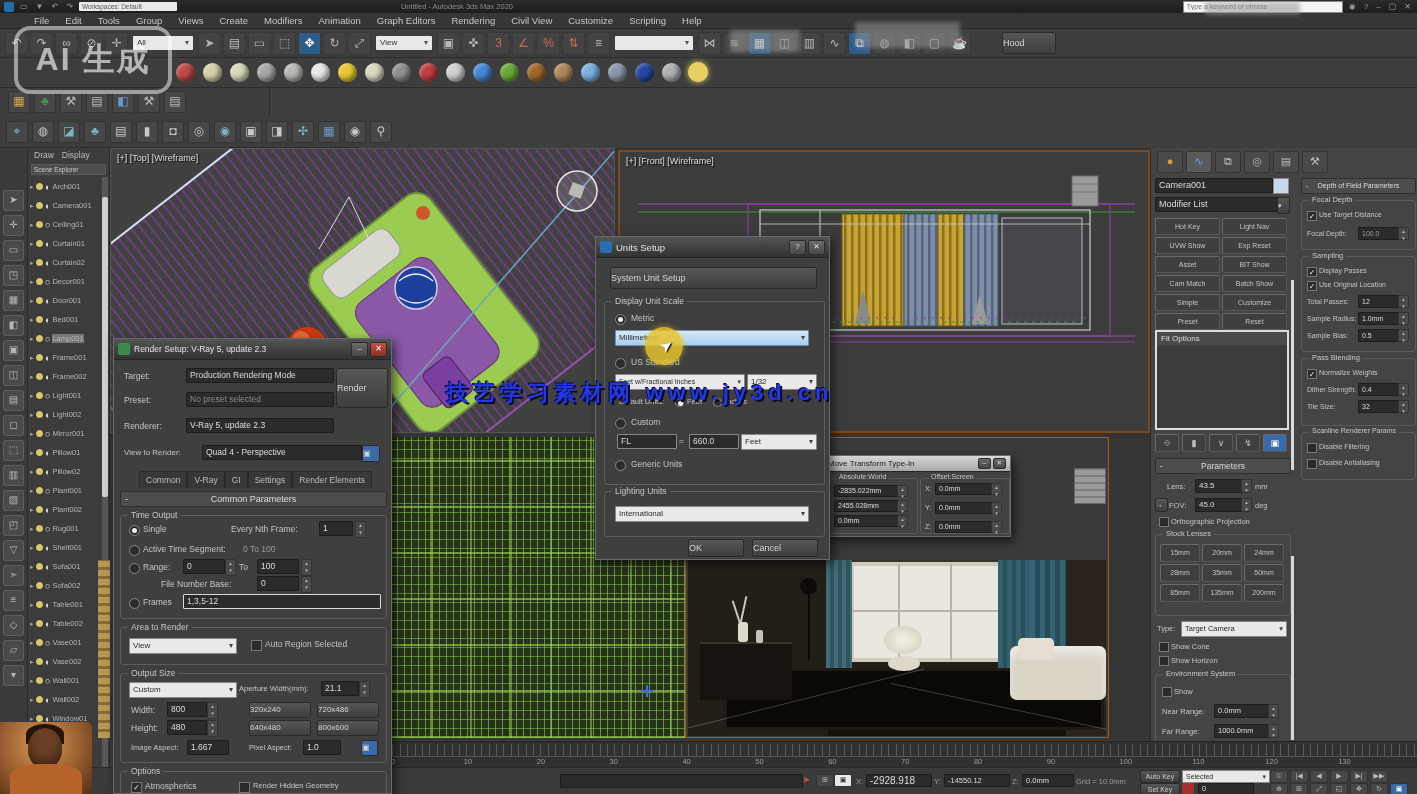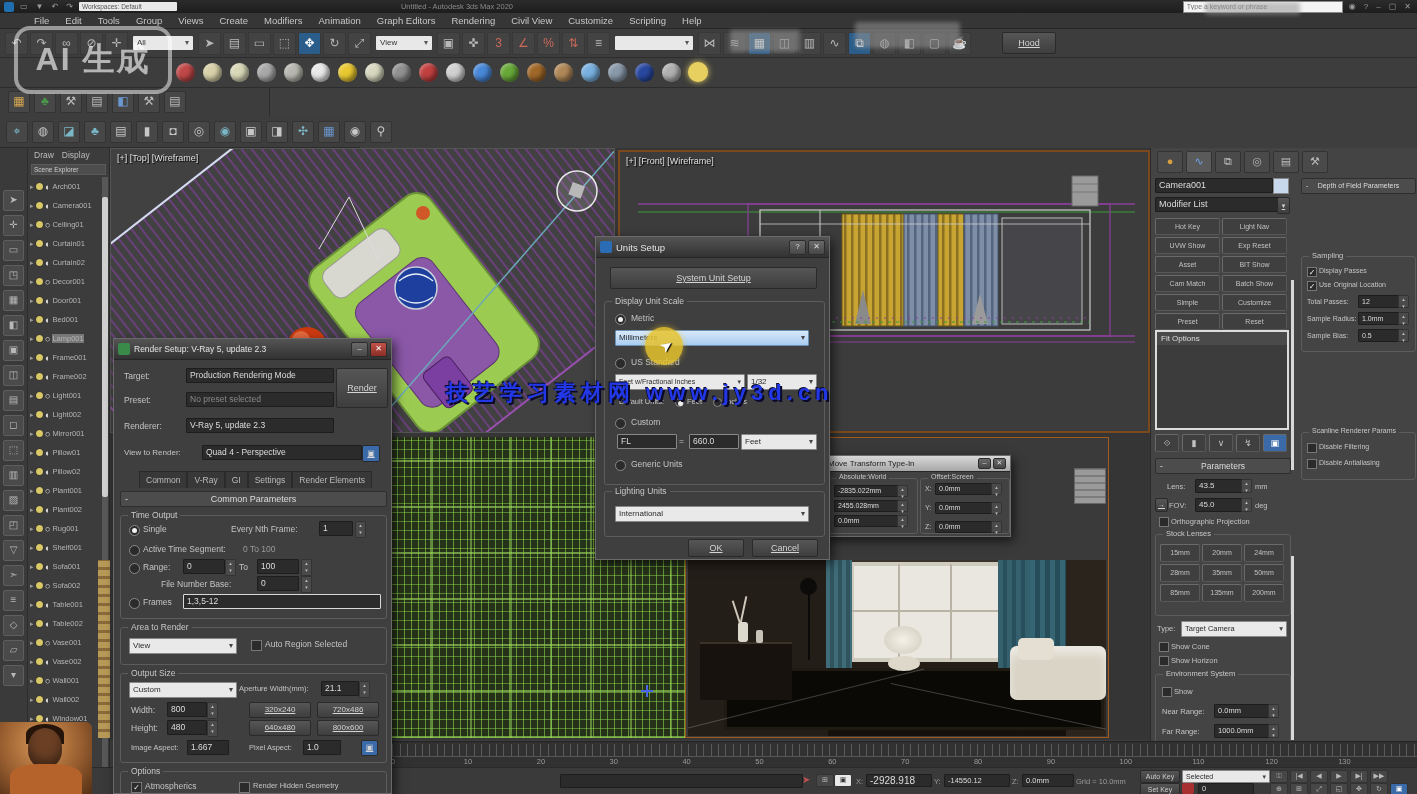--- a/index.html
+++ b/index.html
@@ -64,21 +64,21 @@
   .grp-l{position:absolute;top:-6px;left:7px;background:#3f3f3f;padding:0 3px;font-size:8.5px;color:#c8c8c8;}
   .fld{position:absolute;background:#2b2b2b;border:1px solid #1d1d1d;border-radius:1px;color:#ddd;font-size:8.5px;line-height:13px;padding:0 3px;height:13px;box-sizing:content-box;overflow:hidden;white-space:nowrap;}
   .spin{position:absolute;width:9px;height:15px;background:#4a4a4a;border:1px solid #333;color:#bbb;font-size:4.5px;line-height:7px;text-align:center;border-radius:1px;}
   .wdd{position:absolute;background:#e9e9e9;border:1px solid #888;border-radius:1px;color:#2a2a2a;font-size:8px;line-height:14px;height:14px;padding:0 3px;white-space:nowrap;overflow:hidden;}
   .wdd i{font-style:normal;float:right;color:#444;}
   .lbl{position:absolute;font-size:8.5px;color:#c4c4c4;white-space:nowrap;}
   .radio{position:absolute;width:9px;height:9px;border-radius:50%;background:#2b2b2b;border:1px solid #8a8a8a;}
   .radio.on::after{content:"";position:absolute;left:2px;top:2px;width:5px;height:5px;border-radius:50%;background:#f0f0f0;}
   .cb{position:absolute;width:9px;height:9px;background:#2b2b2b;border:1px solid #777;font-size:8px;line-height:9px;color:#eee;text-align:center;}
   .cb.on::after{content:"✓";}
-  .pbtn{position:absolute;background:linear-gradient(#565656,#3e3e3e);border:1px solid #2a2a2a;border-radius:2px;color:#d4d4d4;text-align:center;text-decoration:underline;}
+  .pbtn{position:absolute;background:linear-gradient(#565656,#3e3e3e);border:1px solid #2a2a2a;border-radius:2px;color:#d4d4d4;}
   .tab{height:16px;background:#383838;border:1px solid #2a2a2a;border-bottom:none;color:#bbb;font-size:8.5px;line-height:16px;text-align:center;padding:0 6px;display:inline-block;}
   .rollout{position:absolute;background:#4c4c4c;border:1px solid #2e2e2e;border-radius:2px;color:#ddd;font-size:9px;text-align:center;}
   .rollout b{position:absolute;left:4px;top:0;font-weight:normal;}
   
   .cmdpanel{left:1150px;top:148px;width:267px;height:646px;background:#444;border-left:1px solid #2a2a2a;box-sizing:border-box;}
   .cp-tabs{display:flex;gap:3px;padding:3px 6px;}
   .cpt{width:24px;height:20px;background:#4a4a4a;border:1px solid #333;border-radius:2px;text-align:center;line-height:19px;font-size:11px;}
   .mini-btn{position:absolute;background:#3f3f3f;border:1px solid #585858;border-top-color:#6a6a6a;border-left-color:#6a6a6a;color:#c2c2c2;font-size:7px;line-height:15px;text-align:center;border-radius:2px;overflow:hidden;white-space:nowrap;}
   .g-lbl{position:absolute;font-size:7.5px;color:#c4c4c4;white-space:nowrap;}
   
@@ -852,36 +852,55 @@
       <span class="g-lbl" style="left:6px;top:32px;">Near Range:</span>
       <span class="fld" style="left:58px;top:29px;width:48px;height:12px;line-height:12px;font-size:7.5px;">0.0mm</span>
       <span class="spin" style="left:112px;top:29px;height:12px;">▲<br>▼</span>
       <span class="g-lbl" style="left:6px;top:52px;">Far Range:</span>
       <span class="fld" style="left:58px;top:49px;width:48px;height:12px;line-height:12px;font-size:7.5px;">1000.0mm</span>
       <span class="spin" style="left:112px;top:49px;height:12px;">▲<br>▼</span>
     </div>
     <span class="g-lbl" style="left:10px;top:614px;">Clipping Planes</span>
 
     <span class="rollout" style="left:150px;top:30px;width:113px;height:14px;line-height:14px;font-size:7px;"><b>-</b><span>Depth of Field Parameters</span></span>
+    <div class="grp" style="left:150px;top:52px;width:113px;height:48px;">
+      <span class="grp-l" style="font-size:7.5px;background:#444;">Focal Depth</span>
+      <span class="cb on" style="left:5px;top:10px;width:8px;height:8px;"></span>
+      <span class="g-lbl" style="left:17px;top:10px;font-size:7px;">Use Target Distance</span>
+      <span class="g-lbl" style="left:5px;top:29px;font-size:7px;">Focal Depth:</span>
+      <span class="fld" style="left:56px;top:26px;width:36px;height:11px;line-height:11px;font-size:7px;color:#999;">100.0</span>
+      <span class="spin" style="left:96px;top:26px;height:11px;">▲<br>▼</span>
+    </div>
     <div class="grp" style="left:150px;top:108px;width:113px;height:94px;">
       <span class="grp-l" style="font-size:7.5px;background:#444;">Sampling</span>
       <span class="cb on" style="left:5px;top:10px;width:8px;height:8px;"></span>
       <span class="g-lbl" style="left:17px;top:10px;font-size:7px;">Display Passes</span>
       <span class="cb on" style="left:5px;top:24px;width:8px;height:8px;"></span>
       <span class="g-lbl" style="left:17px;top:24px;font-size:7px;">Use Original Location</span>
       <span class="g-lbl" style="left:5px;top:41px;font-size:7px;">Total Passes:</span>
       <span class="fld" style="left:56px;top:38px;width:36px;height:11px;line-height:11px;font-size:7px;">12</span>
       <span class="spin" style="left:96px;top:38px;height:11px;">▲<br>▼</span>
       <span class="g-lbl" style="left:5px;top:58px;font-size:7px;">Sample Radius:</span>
       <span class="fld" style="left:56px;top:55px;width:36px;height:11px;line-height:11px;font-size:7px;">1.0mm</span>
       <span class="spin" style="left:96px;top:55px;height:11px;">▲<br>▼</span>
       <span class="g-lbl" style="left:5px;top:75px;font-size:7px;">Sample Bias:</span>
       <span class="fld" style="left:56px;top:72px;width:36px;height:11px;line-height:11px;font-size:7px;">0.5</span>
       <span class="spin" style="left:96px;top:72px;height:11px;">▲<br>▼</span>
     </div>
+    <div class="grp" style="left:150px;top:210px;width:113px;height:66px;">
+      <span class="grp-l" style="font-size:7.5px;background:#444;">Pass Blending</span>
+      <span class="cb on" style="left:5px;top:10px;width:8px;height:8px;"></span>
+      <span class="g-lbl" style="left:17px;top:10px;font-size:7px;">Normalize Weights</span>
+      <span class="g-lbl" style="left:5px;top:27px;font-size:7px;">Dither Strength:</span>
+      <span class="fld" style="left:56px;top:24px;width:36px;height:11px;line-height:11px;font-size:7px;">0.4</span>
+      <span class="spin" style="left:96px;top:24px;height:11px;">▲<br>▼</span>
+      <span class="g-lbl" style="left:5px;top:44px;font-size:7px;">Tile Size:</span>
+      <span class="fld" style="left:56px;top:41px;width:36px;height:11px;line-height:11px;font-size:7px;">32</span>
+      <span class="spin" style="left:96px;top:41px;height:11px;">▲<br>▼</span>
+    </div>
     <div class="grp" style="left:150px;top:284px;width:113px;height:46px;">
       <span class="grp-l" style="font-size:7px;background:#444;">Scanline Renderer Params</span>
       <span class="cb" style="left:5px;top:10px;width:8px;height:8px;"></span>
       <span class="g-lbl" style="left:17px;top:10px;font-size:7px;">Disable Filtering</span>
       <span class="cb" style="left:5px;top:26px;width:8px;height:8px;"></span>
       <span class="g-lbl" style="left:17px;top:26px;font-size:7px;">Disable Antialiasing</span>
     </div>
     <span class="abs" style="left:140px;top:132px;width:3px;height:190px;background:#d8d8d8;"></span>
     <span class="abs" style="left:140px;top:408px;width:3px;height:184px;background:#d8d8d8;"></span>
   </div>

